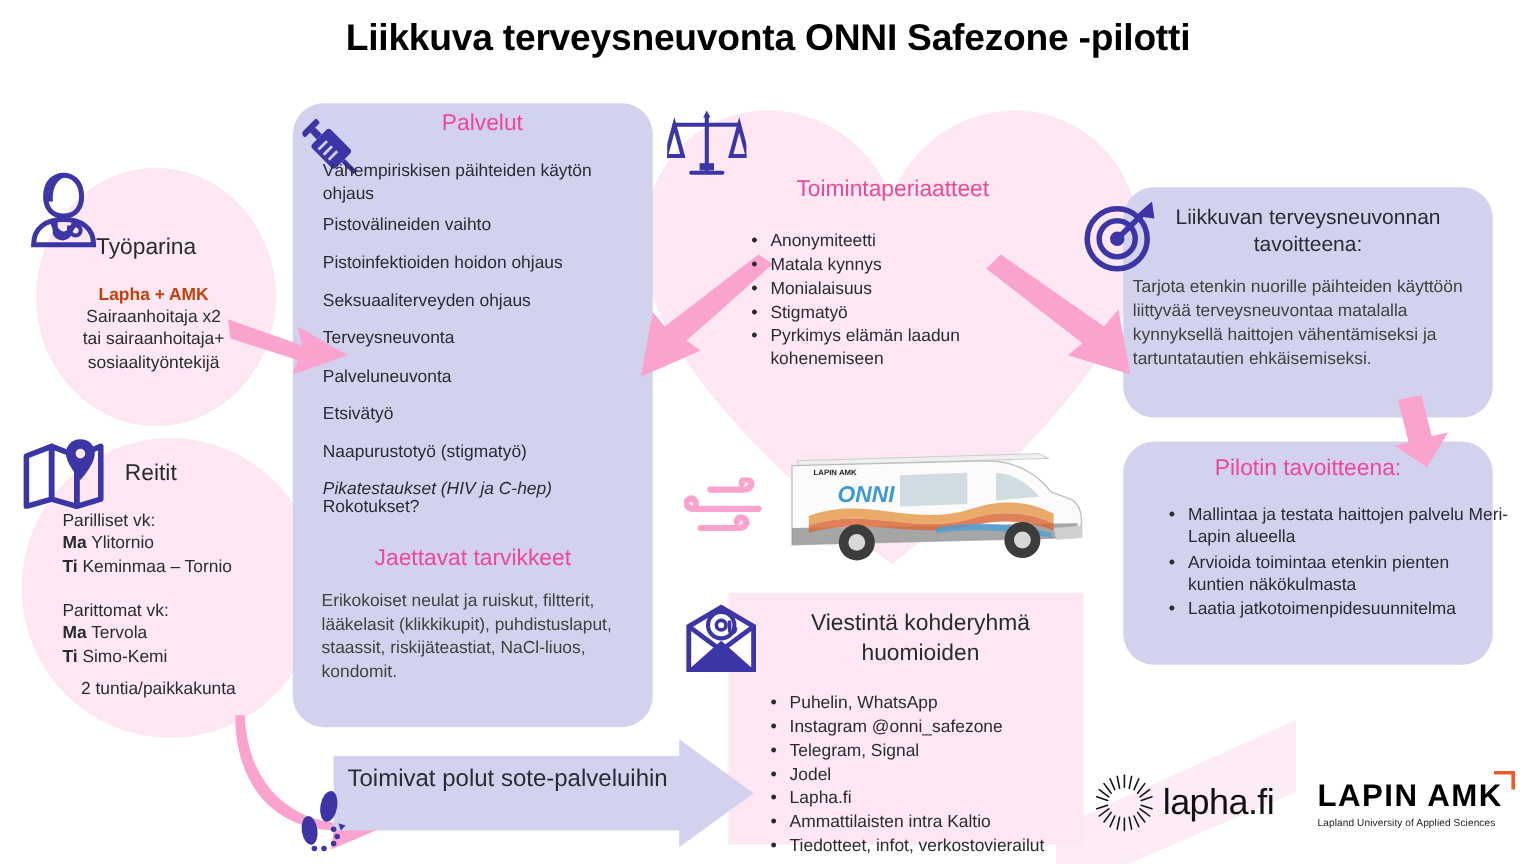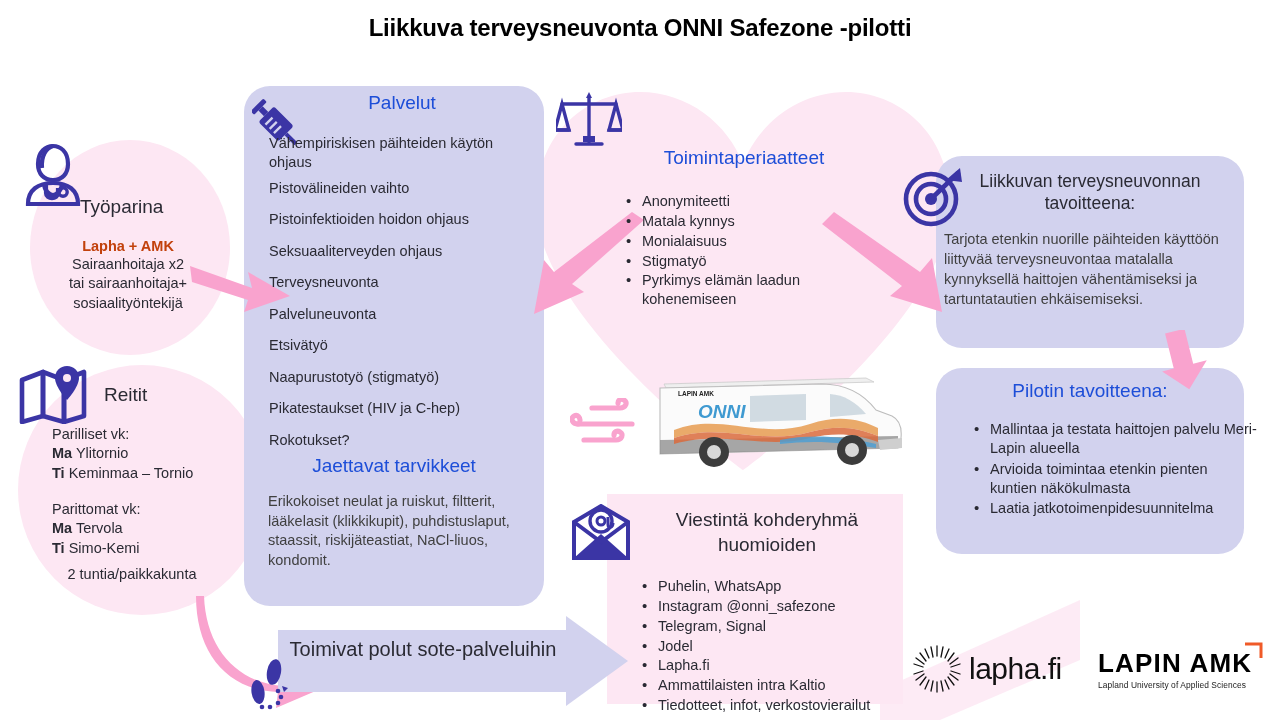--- a/index.html
+++ b/index.html
@@ -13,21 +13,21 @@
   }
   #stage{position:relative;width:1280px;height:720px;overflow:hidden;}
 
   
   .abs{position:absolute;}
 
   
   #title{
     position:absolute;left:0;top:14px;width:1280px;
     text-align:center;
-    font-size:24px;font-weight:bold;
+    font-size:31px;font-weight:bold;
     letter-spacing:-0.2px;
     color:#000000;
     font-family:"Liberation Sans", sans-serif;
   }
 
   
   .pink-ellipse{
     position:absolute;border-radius:50%;
     background:#FDE7F3;
   }
@@ -38,21 +38,21 @@
 
   
   .lav{
     position:absolute;
     background:#D2D2EE;
     border-radius:26px;
   }
 
   
   .hd{
-    font-size:19px;color:#1d4ed8;text-align:center;font-weight:normal;
+    font-size:19px;color:#ec4899;text-align:center;font-weight:normal;
   }
   .bodytxt{font-size:14.5px;line-height:1.32;color:#404040;}
   ul.bl{margin:0;padding:0 0 0 22px;list-style:none;}
   ul.bl li{position:relative;margin:0 0 1px 0;font-size:14.5px;line-height:1.3;}
   ul.bl li:before{content:"•";position:absolute;left:-16px;top:-1px;color:#2a2a33;font-size:15px;}
 
   
   .svc{font-size:14.5px;line-height:2.06;color:#2a2a33;}
 
   
@@ -202,21 +202,21 @@
 
   <div class="abs svc" style="left:269px;top:134px;width:262px;">
     <div style="line-height:1.33;margin-bottom:8px;">Vähempiriskisen päihteiden käytön ohjaus</div>
     <div style="line-height:1.0;margin-bottom:17px;">Pistovälineiden vaihto</div>
     <div style="line-height:1.0;margin-bottom:17px;">Pistoinfektioiden hoidon ohjaus</div>
     <div style="line-height:1.0;margin-bottom:17px;">Seksuaaliterveyden ohjaus</div>
     <div style="line-height:1.0;margin-bottom:17px;">Terveysneuvonta</div>
     <div style="line-height:1.0;margin-bottom:17px;">Palveluneuvonta</div>
     <div style="line-height:1.0;margin-bottom:17px;">Etsivätyö</div>
     <div style="line-height:1.0;margin-bottom:17px;">Naapurustotyö (stigmatyö)</div>
-    <div style="line-height:1.0;margin-bottom:17px;">Pikatestaukset (HIV ja C-hep)</div>
+    <div style="line-height:1.0;font-style:italic;">Pikatestaukset (HIV ja C-hep)</div>
     <div style="line-height:1.0;">Rokotukset?</div>
   </div>
 
   <div class="abs hd" style="left:262px;top:455px;width:264px;">Jaettavat tarvikkeet</div>
   <div class="abs bodytxt" style="left:268px;top:492px;width:250px;line-height:1.36;">Erikokoiset neulat ja ruiskut, filtterit, lääkelasit (klikkikupit), puhdistuslaput, staassit, riskijäteastiat, NaCl-liuos, kondomit.</div>
 
   <svg class="ico" style="left:556px;top:90px;width:66px;height:62px;" viewBox="0 0 66 62" xmlns="http://www.w3.org/2000/svg">
     <g stroke="#3B35A5" stroke-width="3.4" fill="none" stroke-linecap="round">
       <line x1="33" y1="8" x2="33" y2="52"></line>
       <line x1="6" y1="14" x2="60" y2="14"></line>

